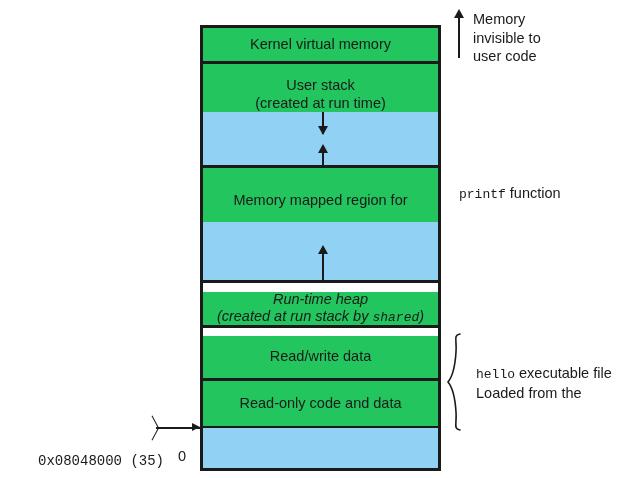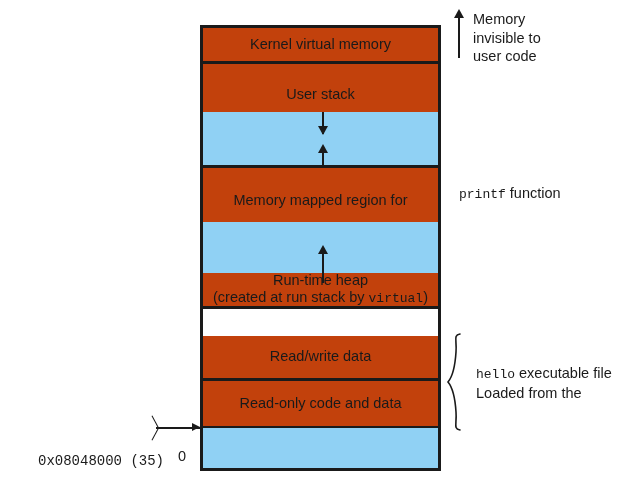--- a/index.html
+++ b/index.html
@@ -41,21 +41,21 @@
     border-bottom: 3px solid #1a1a1a;
     display: flex;
     align-items: center;
     justify-content: center;
     text-align: center;
     line-height: 1.18;
     font-size: 14.5px;
     color: #1a1a1a;
   }
   .region.last { border-bottom: none; }
-  .region.gray { background: #c2410c; }
+  .region.gray { background: #22c55e; }
   .region.blue { background: #90d1f4; }
 
   .region .txt { display: block; padding: 0 6px; }
   .mono {
     font-family: "Liberation Mono", "DejaVu Sans Mono", monospace;
     font-size: 13px;
   }
 
   
   .vline {
@@ -164,37 +164,38 @@
 
     <div class="region gray" style="top:0px; height:36px;">
       <span class="txt">
         <span>Kernel virtual memory</span>
       </span>
     </div>
 
     <div class="region gray" style="top:36px; height:64px;">
       <span class="txt">
         <span>User stack</span><br>
+        <span>(created at run time)</span>
       </span>
     </div>
 
     <div class="region blue" style="top:84px; height:56px;"></div>
 
     <div class="region gray" style="top:140px; height:68px;">
       <span class="txt">
         <span>Memory mapped region for</span><br>
       </span>
     </div>
 
     <div class="region blue" style="top:194px; height:61px;"></div>
 
-    <div class="region gray" style="top:245px; height:36px;">
+    <div class="region gray" style="top:264px; height:36px;font-style:italic;">
       <span class="txt">
         <span>Run-time heap</span><br>
-        <span>(created at run stack by </span><span class="mono">virtual</span><span>)</span>
+        <span>(created at run stack by </span><span class="mono">shared</span><span>)</span>
       </span>
     </div>
 
     <div class="region gray" style="top:308px; height:45px;">
       <span class="txt">
         <span>Read/write data</span>
       </span>
     </div>
 
     <div class="region gray" style="top:353px; height:48px;">

